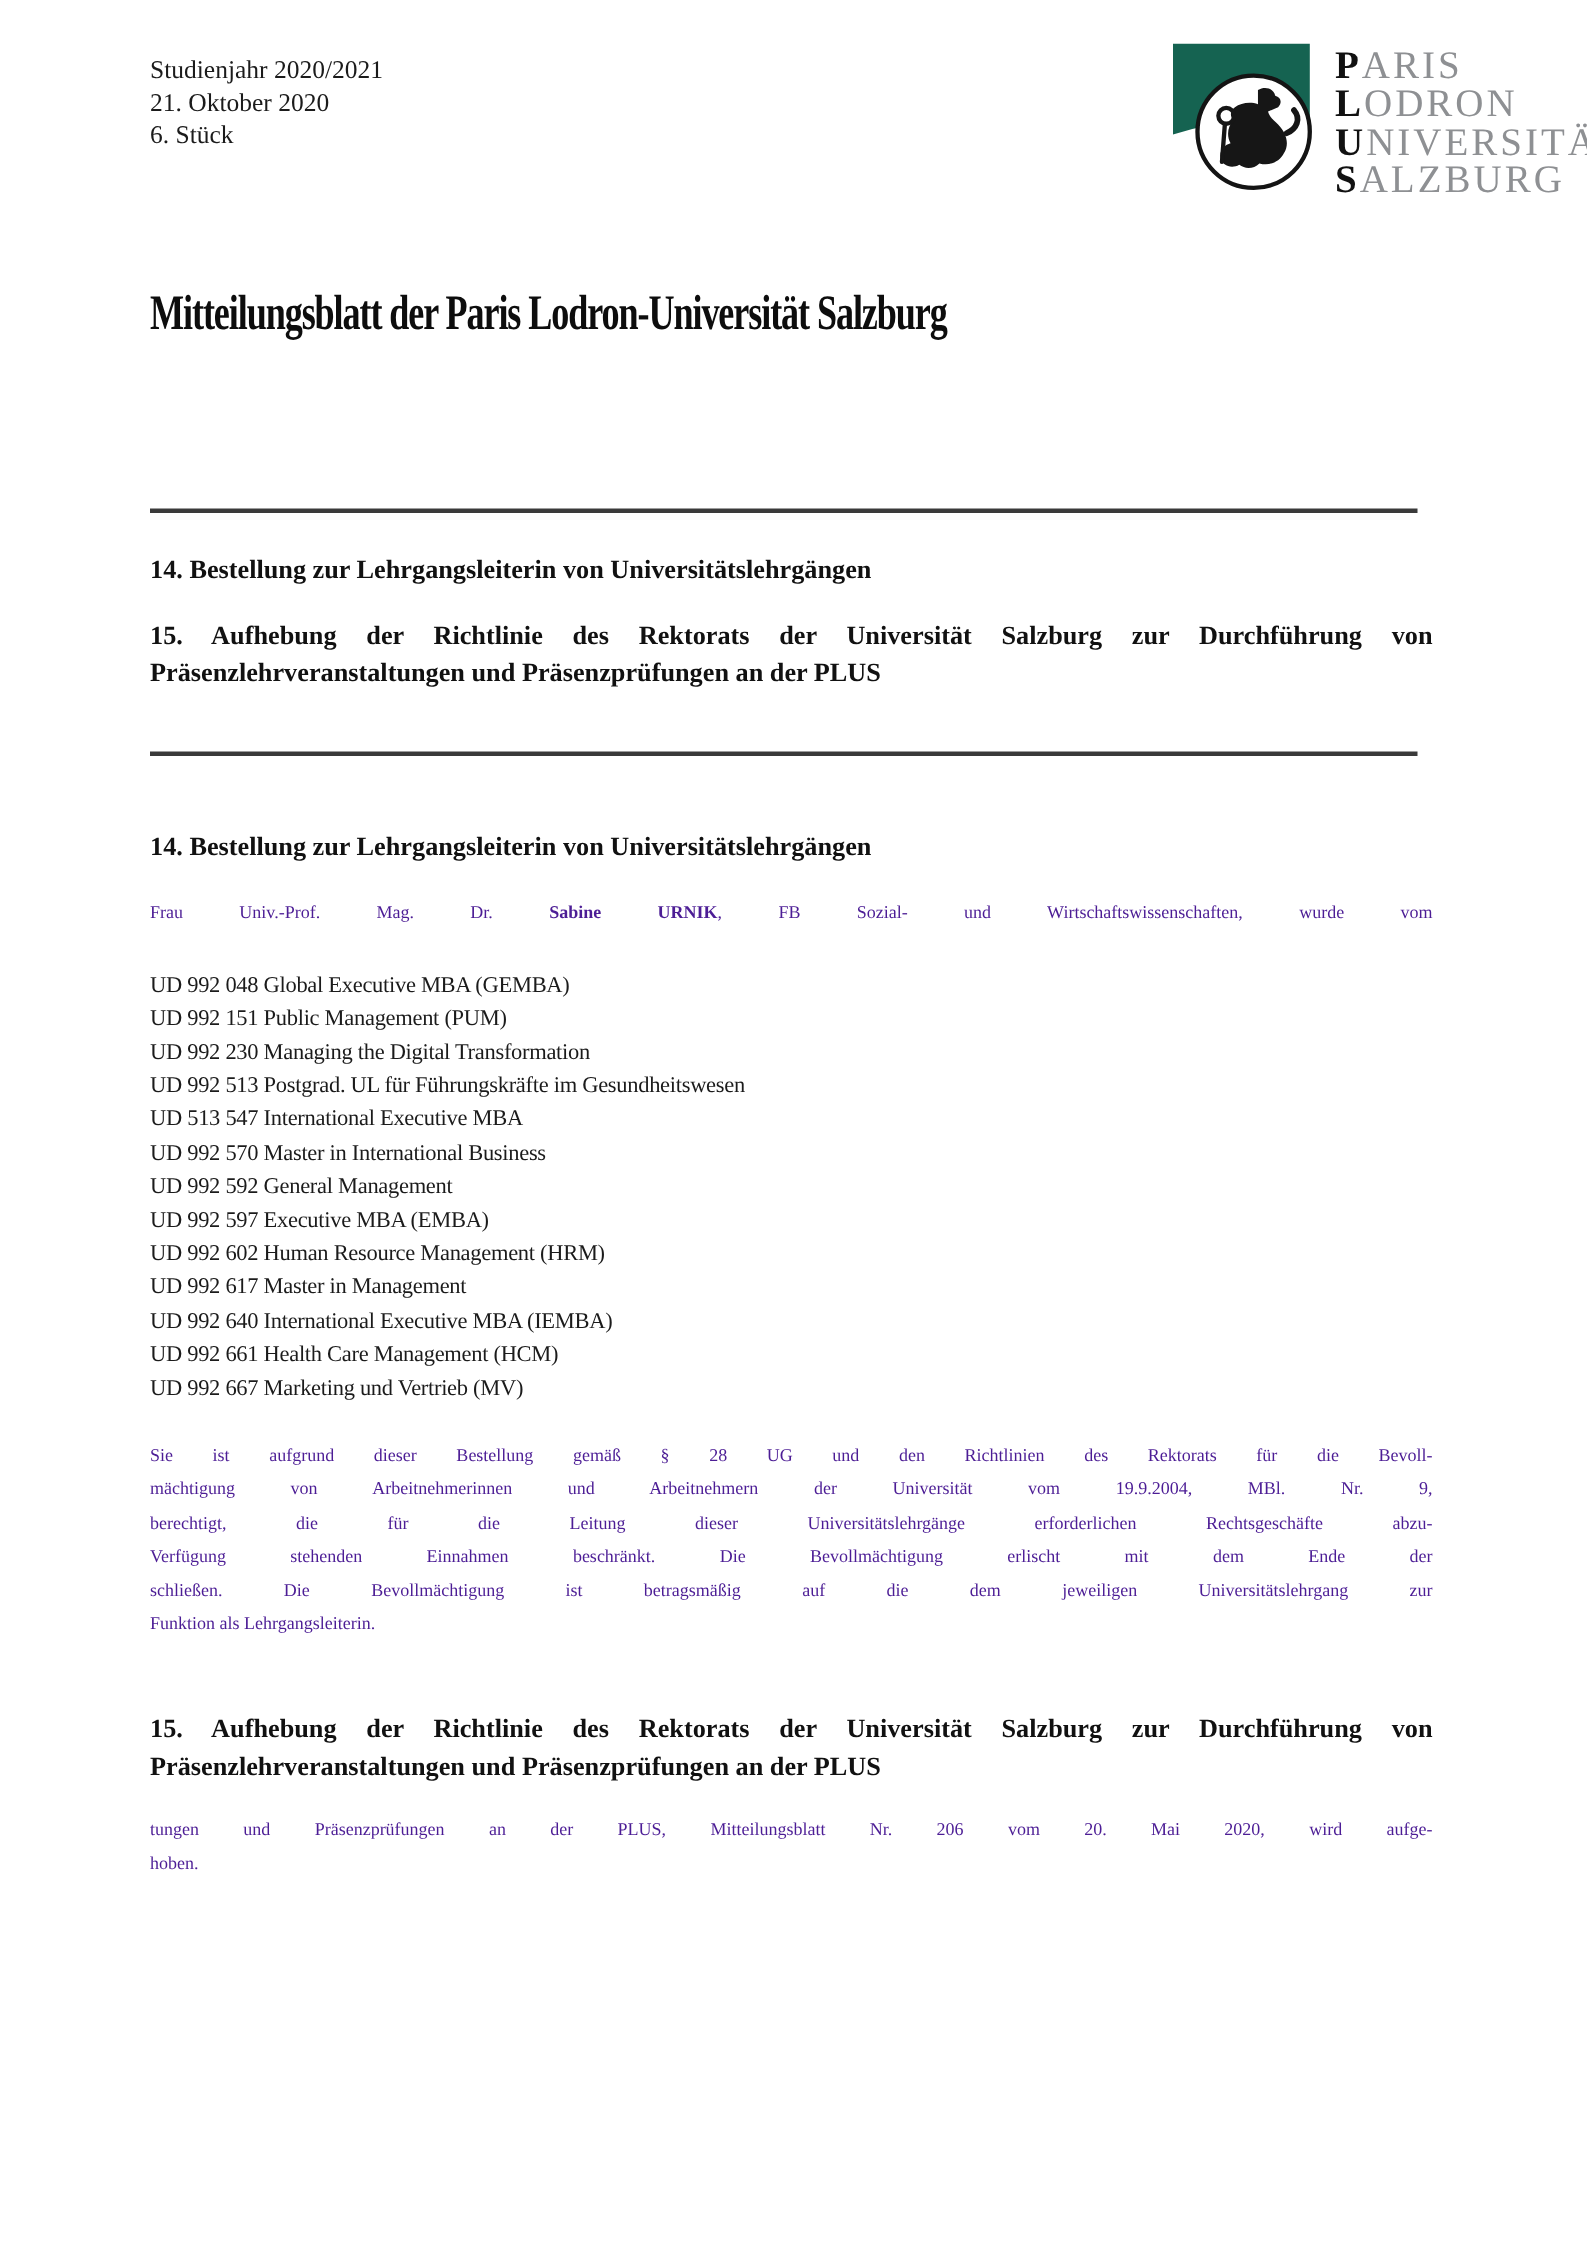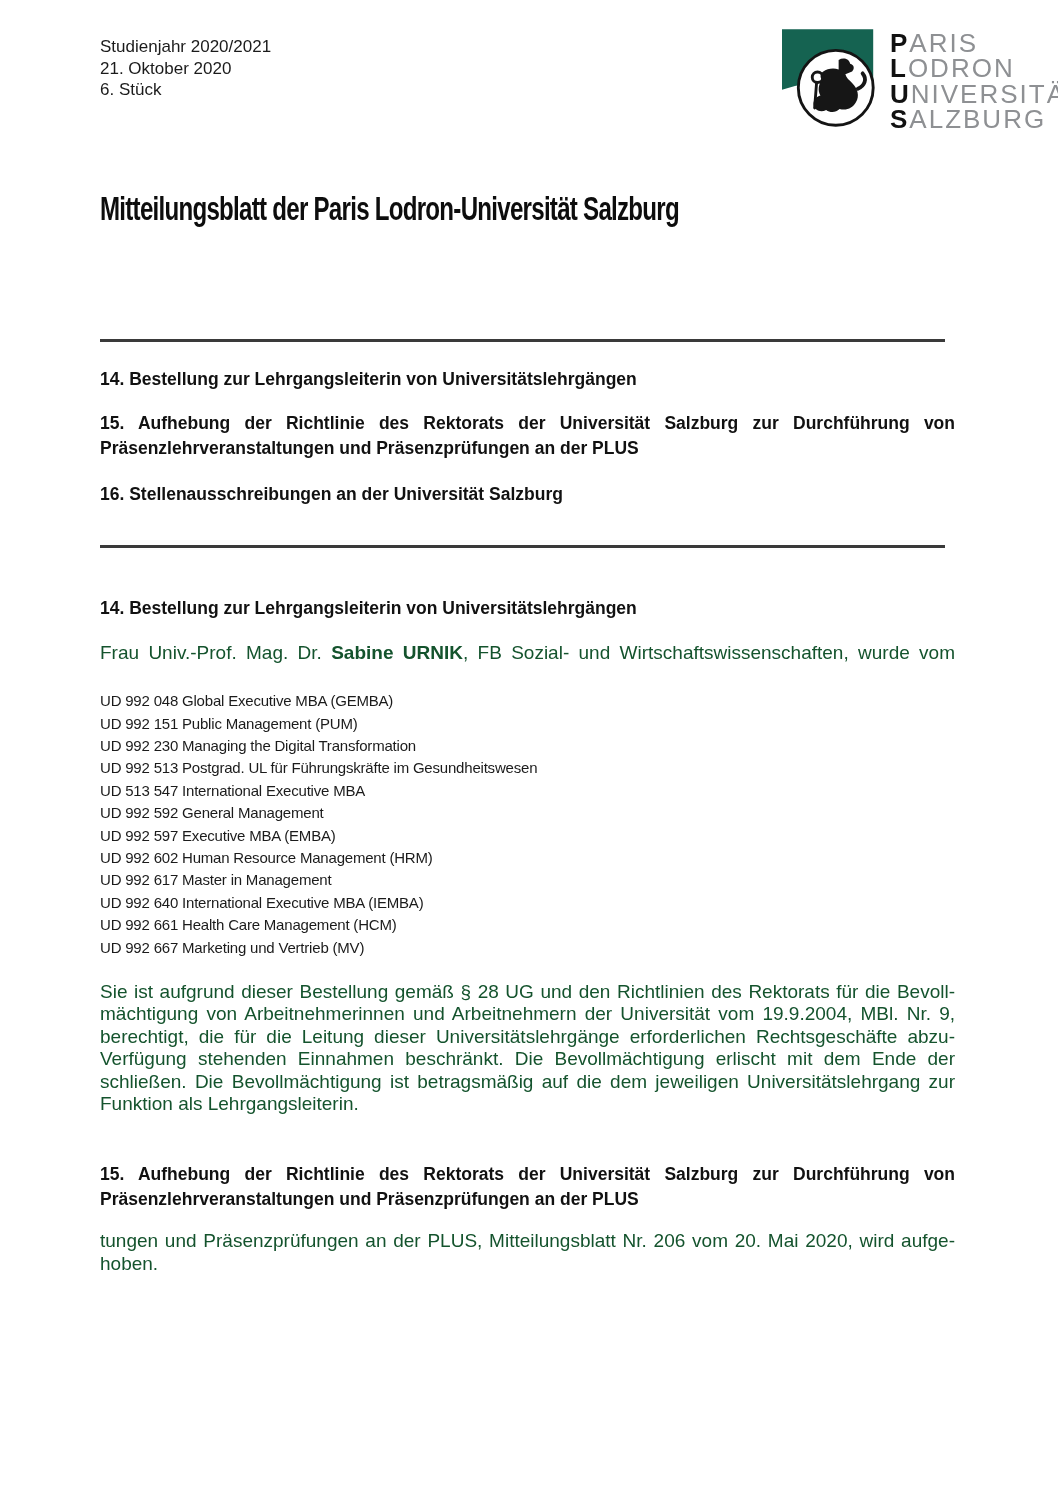--- a/index.html
+++ b/index.html
@@ -2,21 +2,21 @@
 <html lang="de"><head>
 <meta charset="utf-8">
 <style>
   * { margin:0; padding:0; box-sizing:border-box; }
   html,body { background:#ffffff; }
   .page {
     position:relative;
     width:1058px;
     height:1497px;
     background:#ffffff;
-    font-family:Liberation Sans, sans-serif;
+    font-family:Liberation Serif, serif;
     color:#1b1b1b;
     padding:36px 103px 0 100px;
     overflow:hidden;
   }
   
   .meta { font-size:17px; line-height:21.5px; }
   .logo {
     position:absolute;
     left:782px; top:27px;
     display:flex; align-items:flex-start;
@@ -43,21 +43,21 @@
   .rule-1 { margin-top:112px; }
   .rule-2 { margin-top:40px; }
   
   .toc-item { font-weight:bold; font-size:17.5px; line-height:22.4px; color:#111; }
   .toc-14 { margin-top:26px; }
   .toc-15 { margin-top:21px; line-height:25px; }
   .toc-16 { margin-top:22px; }
   .sec-head { font-weight:bold; font-size:17.5px; line-height:22.4px; color:#111; }
   .sec-head-14 { margin-top:49px; }
   .sec-head-15 { margin-top:47px; line-height:25px; }
-  .para { font-size:19px; line-height:22.4px; color:#14532d; }
+  .para { font-size:12px; line-height:22.4px; color:#4c1d95; }
   .intro { margin-top:22px; }
   .legal { margin-top:22px; }
   .body15 { margin-top:18px; }
   .j  { text-align:justify; text-align-last:justify; }
   .course-list { margin-top:26px; font-size:15px; line-height:22.4px; letter-spacing:-0.2px; }
   b.inline-name { font-weight:bold; }
 </style>
 </head>
 <body>
 
@@ -102,38 +102,38 @@
   <h1 class="doc-title">Mitteilungsblatt der Paris Lodron-Universität Salzburg</h1>
 
   <hr class="rule rule-1">
 
   <div>
     <div class="toc-item toc-14">14. Bestellung zur Lehrgangsleiterin von Universitätslehrgängen</div>
     <div class="toc-item toc-15">
       <div class="j">15. Aufhebung der Richtlinie des Rektorats der Universität Salzburg zur Durchführung von</div>
       <div>Präsenzlehrveranstaltungen und Präsenzprüfungen an der PLUS</div>
     </div>
-    <div class="toc-item toc-16">16. Stellenausschreibungen an der Universität Salzburg</div>
   </div>
 
   <hr class="rule rule-2">
 
   <div>
     <h2 class="sec-head sec-head-14">14. Bestellung zur Lehrgangsleiterin von Universitätslehrgängen</h2>
 
     <div class="para intro">
       <div class="j"><span>Frau Univ.-Prof. Mag. Dr. </span><b class="inline-name">Sabine URNIK</b><span>, FB Sozial- und Wirtschaftswissenschaften, wurde vom</span></div>
     </div>
 
     <div class="course-list">
       <div>UD 992 048 Global Executive MBA (GEMBA)</div>
       <div>UD 992 151 Public Management (PUM)</div>
       <div>UD 992 230 Managing the Digital Transformation</div>
       <div>UD 992 513 Postgrad. UL für Führungskräfte im Gesundheitswesen</div>
       <div>UD 513 547 International Executive MBA</div>
+      <div>UD 992 570 Master in International Business</div>
       <div>UD 992 592 General Management</div>
       <div>UD 992 597 Executive MBA (EMBA)</div>
       <div>UD 992 602 Human Resource Management (HRM)</div>
       <div>UD 992 617 Master in Management</div>
       <div>UD 992 640 International Executive MBA (IEMBA)</div>
       <div>UD 992 661 Health Care Management (HCM)</div>
       <div>UD 992 667 Marketing und Vertrieb (MV)</div>
     </div>
 
     <div class="para legal">

